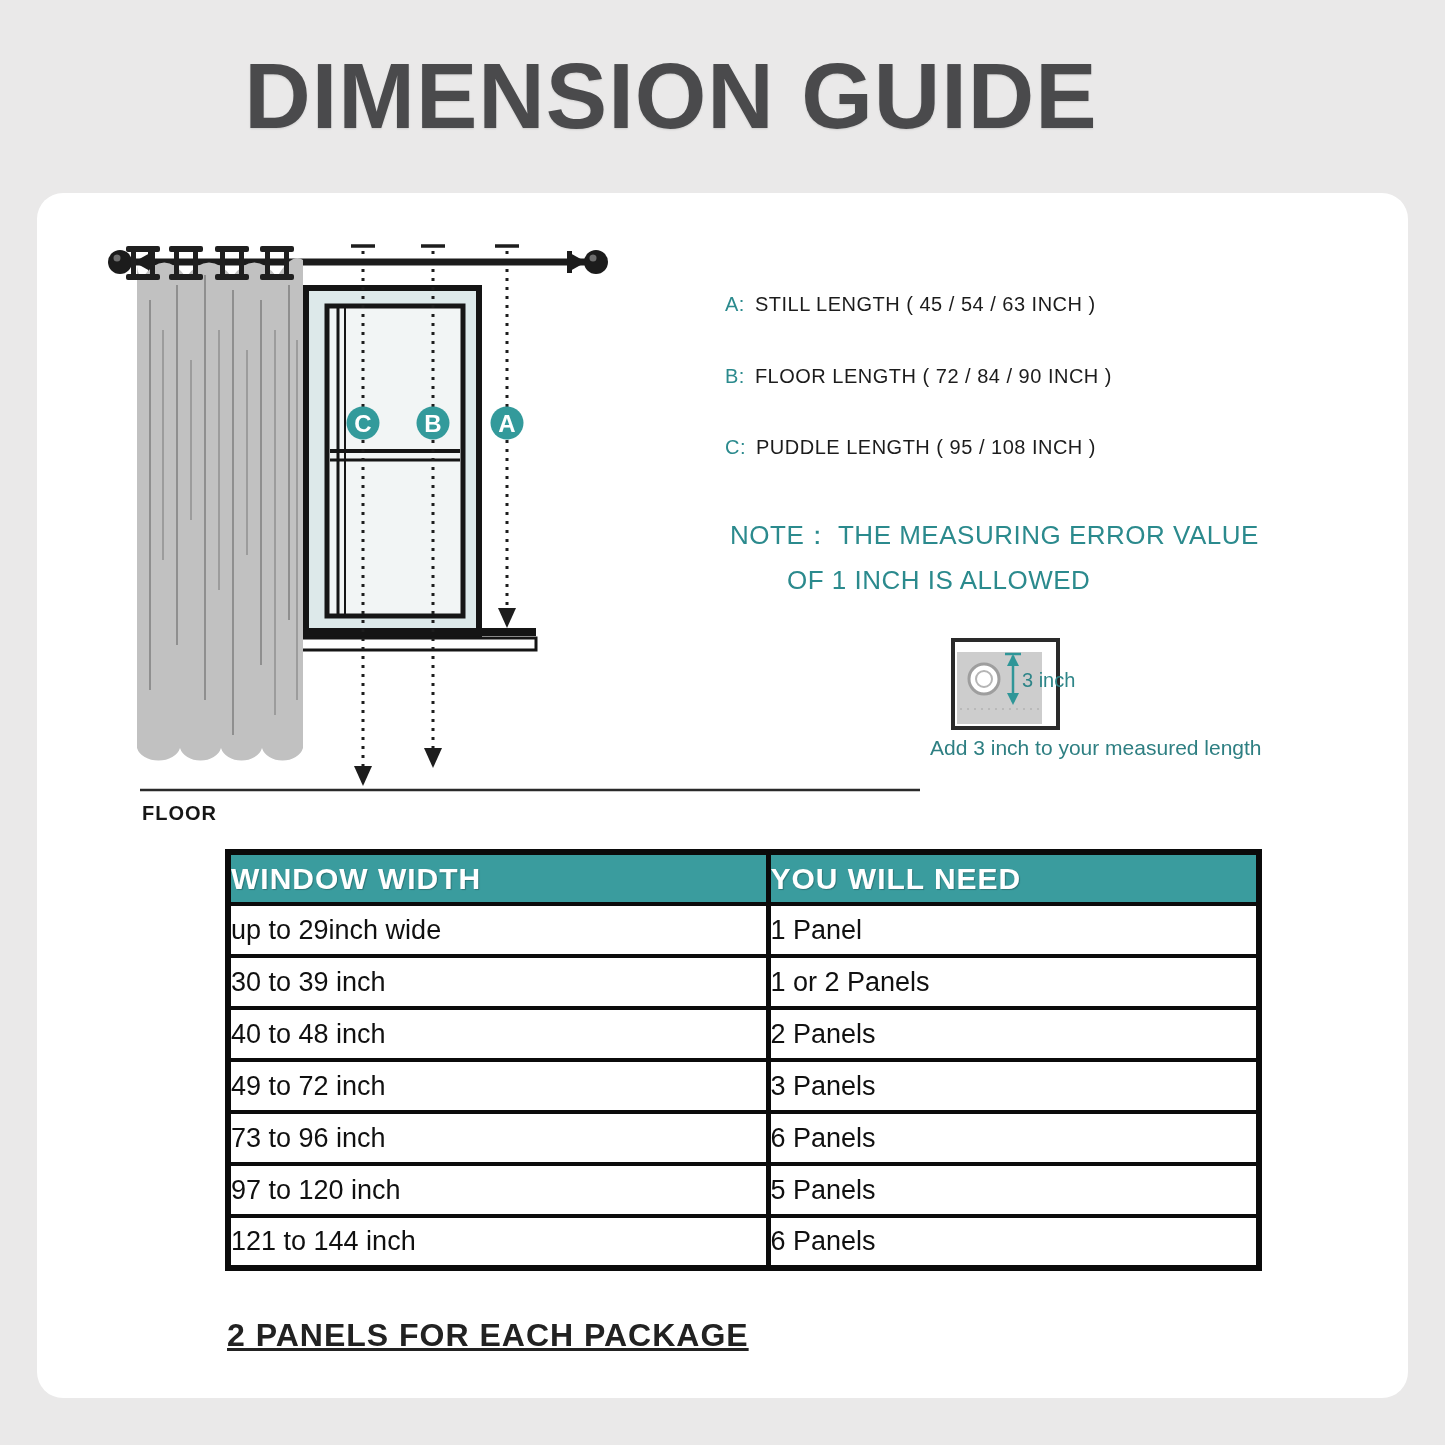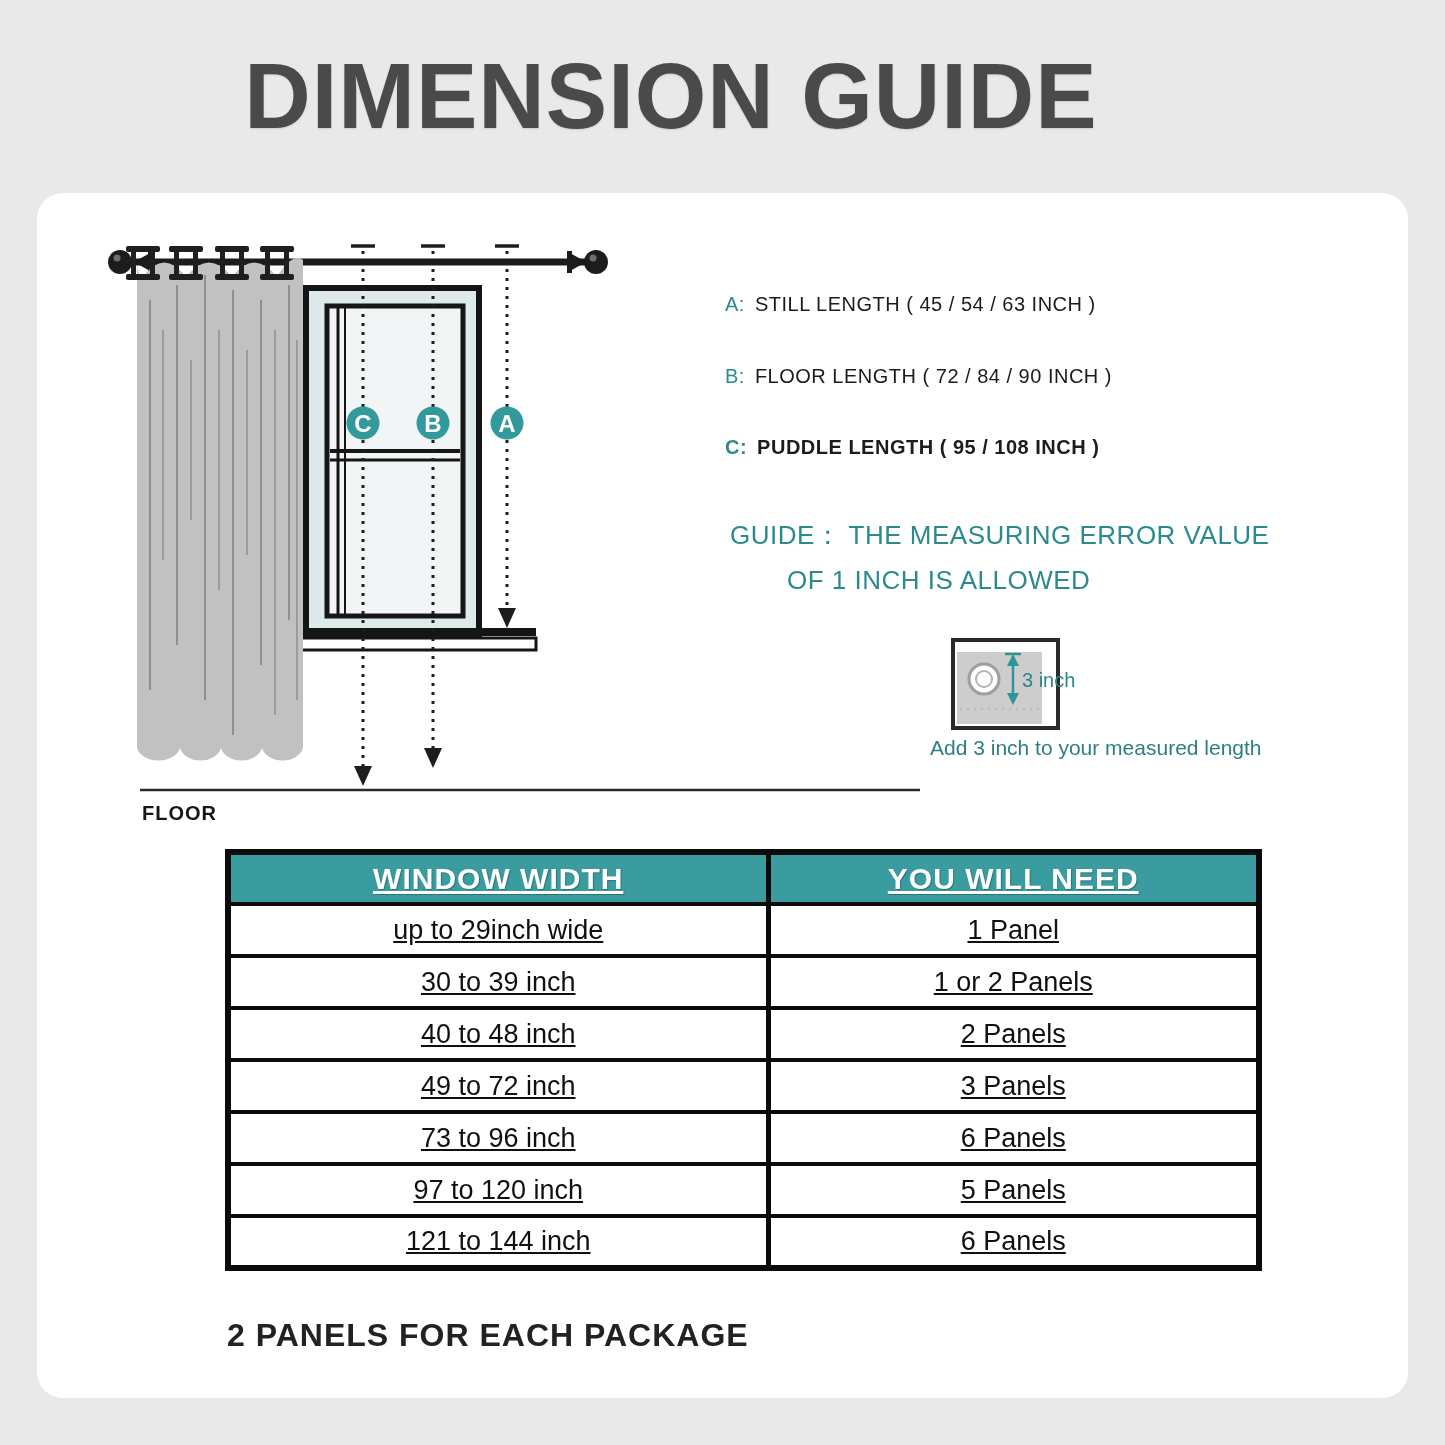--- a/index.html
+++ b/index.html
@@ -48,39 +48,40 @@
   
   .panel-table {
     position:absolute; left:188px; top:656px;
     border-collapse:collapse;
     width:1031px; table-layout:fixed;
     border:6px solid #0b0b0b;
     background:#ffffff;
   }
   .panel-table th, .panel-table td {
     border:4px solid #0b0b0b;
-    text-align:center; vertical-align:middle;text-decoration:underline;
+    text-align:left; vertical-align:middle;
   }
   .panel-table th {
     height:52px;
     background:#3a9c9e; color:#ffffff;
     font-size:30px; font-weight:700; letter-spacing:1px;
     text-shadow:1px 1px 1px rgba(0,0,0,0.25);
   }
   .panel-table td {
     height:52px;
     font-size:27px; color:#101010;
   }
   .panel-table .col-w { width:540px; }
   .panel-table .col-n { width:491px; }
   .panel-table th:first-child, .panel-table td:first-child { border-right:5px solid #0b0b0b; }
   .footer-note {
     position:absolute; left:190px; top:1124px;
     font-size:32px; font-weight:600; letter-spacing:1px; color:#222222;
     white-space:nowrap;
+    text-decoration:underline;
   }
   svg text { font-family:"Liberation Sans", sans-serif; }
 </style>
 </head>
 <body>
 
 <div class="title">DIMENSION GUIDE</div>
 
 <div class="card">
 
@@ -190,25 +191,25 @@
     <line x1="140" y1="790" x2="920" y2="790" stroke="#2a2a2a" stroke-width="2.5"></line>
     <text x="142" y="820" font-size="20" font-weight="bold" letter-spacing="1" fill="#161616">FLOOR</text>
   </svg>
 
   <div class="len-line" style="top:100px;">
     <span class="len-key">A:</span><span>STILL LENGTH ( 45 / 54 / 63 INCH )</span>
   </div>
   <div class="len-line" style="top:172px;">
     <span class="len-key">B:</span><span>FLOOR LENGTH ( 72 / 84 / 90 INCH )</span>
   </div>
-  <div class="len-line" style="top:243px;font-weight:bold;">
+  <div class="len-line" style="top:243px;">
     <span class="len-key">C:</span><span>PUDDLE LENGTH ( 95 / 108 INCH )</span>
   </div>
 
-  <div class="note-line" style="left:693px; top:325px;">GUIDE：  THE MEASURING ERROR VALUE</div>
+  <div class="note-line" style="left:693px; top:325px;">NOTE：  THE MEASURING ERROR VALUE</div>
   <div class="note-line" style="left:750px; top:372px;">OF 1 INCH IS ALLOWED</div>
 
   <svg class="abs" style="left:908px; top:437px;" width="150" height="112" viewBox="945 630 150 112">
     <rect x="953" y="640" width="105" height="88" fill="#ffffff" stroke="#2a2a2a" stroke-width="4"></rect>
     <rect x="957" y="652" width="85" height="72" fill="#cdcdcd"></rect>
     <line x1="960" y1="709" x2="1040" y2="709" stroke="#b9b9b9" stroke-width="2" stroke-dasharray="2 5"></line>
     <circle cx="984" cy="679" r="15" fill="#ffffff" stroke="#9e9e9e" stroke-width="3"></circle>
     <circle cx="984" cy="679" r="8" fill="#ffffff" stroke="#b5b5b5" stroke-width="2"></circle>
     <g stroke="#2f9698" fill="#2f9698">
       <line x1="1005" y1="654" x2="1021" y2="654" stroke-width="2.5"></line>

